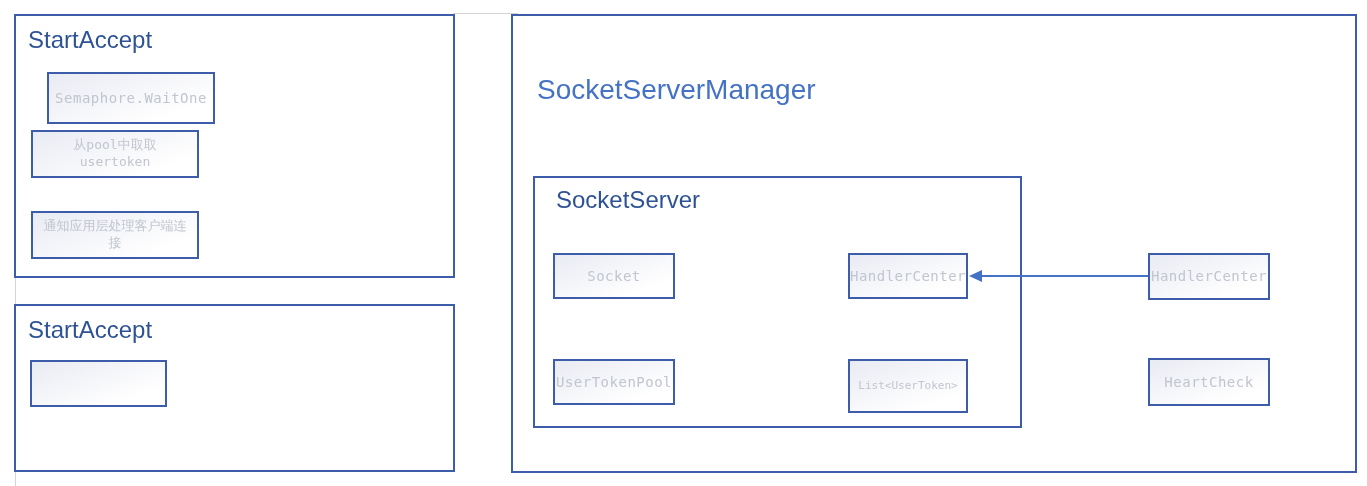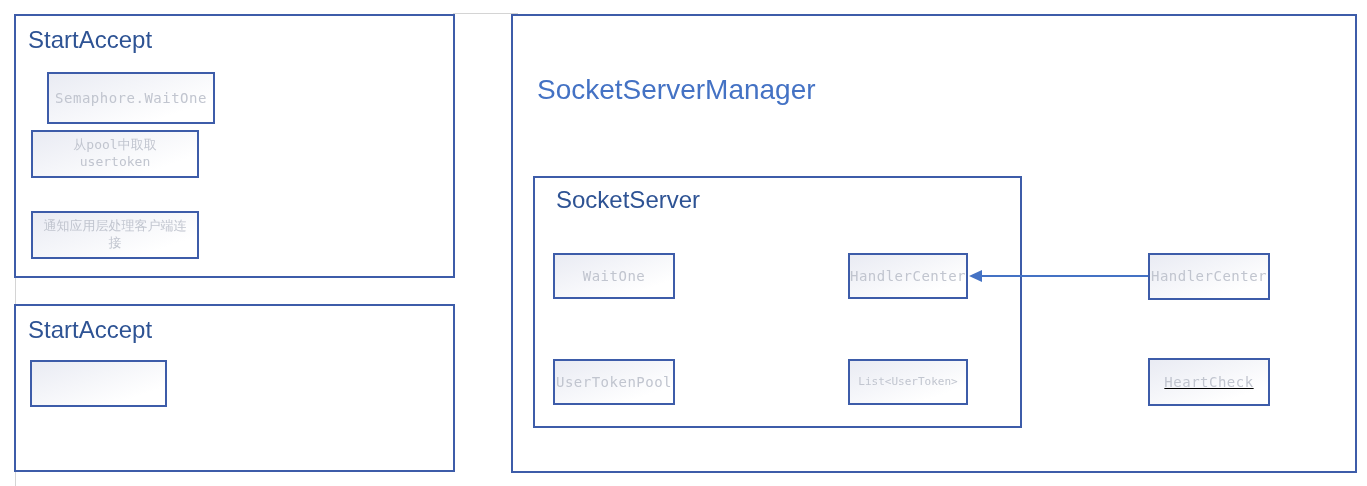--- a/index.html
+++ b/index.html
@@ -78,23 +78,23 @@
   #groupB .s1{left:14px;top:54px;width:137px;height:47px;}
 
   
   #groupC{left:511px;top:14px;width:846px;height:459px;}
   #groupC .big-title{left:24px;top:58px;}
   #socketServer{left:20px;top:160px;width:489px;height:252px;border:2px solid var(--shape-border);position:absolute;background:#ffffff;box-sizing:border-box;}
   #socketServer .container-title{left:21px;top:8px;}
   #socketServer .m1{left:18px;top:75px;width:122px;height:46px;}
   #socketServer .m2{left:313px;top:75px;width:120px;height:46px;}
   #socketServer .m3{left:18px;top:181px;width:122px;height:46px;align-items:center;}
-  #socketServer .m4{left:313px;top:181px;width:120px;height:46px;}
+  #socketServer .m4{left:313px;top:181px;width:120px;height:54px;}
   #groupC .e1{left:635px;top:237px;width:122px;height:47px;}
-  #groupC .e2{left:635px;top:342px;width:122px;height:48px;text-decoration:underline;}
+  #groupC .e2{left:635px;top:342px;width:122px;height:48px;}
 
   #arrow1{left:966px;top:266px;width:186px;height:20px;}
 </style>
 </head>
 <body>
 
 <div class="canvas">
 
   <div class="page-line v"></div>
   <div class="page-line h"></div>
@@ -120,21 +120,21 @@
       <span class="shape-label"></span>
     </div>
   </div>
 
   <div class="container" id="groupC">
     <div class="big-title">SocketServerManager</div>
 
     <div id="socketServer">
       <div class="container-title">SocketServer</div>
       <div class="shape m1">
-        <span class="shape-label">WaitOne</span>
+        <span class="shape-label">Socket</span>
       </div>
       <div class="shape m2">
         <span class="shape-label">HandlerCenter</span>
       </div>
       <div class="shape m3">
         <span class="shape-label">UserTokenPool</span>
       </div>
       <div class="shape m4">
         <span class="shape-label small">List&lt;UserToken&gt;</span>
       </div>

